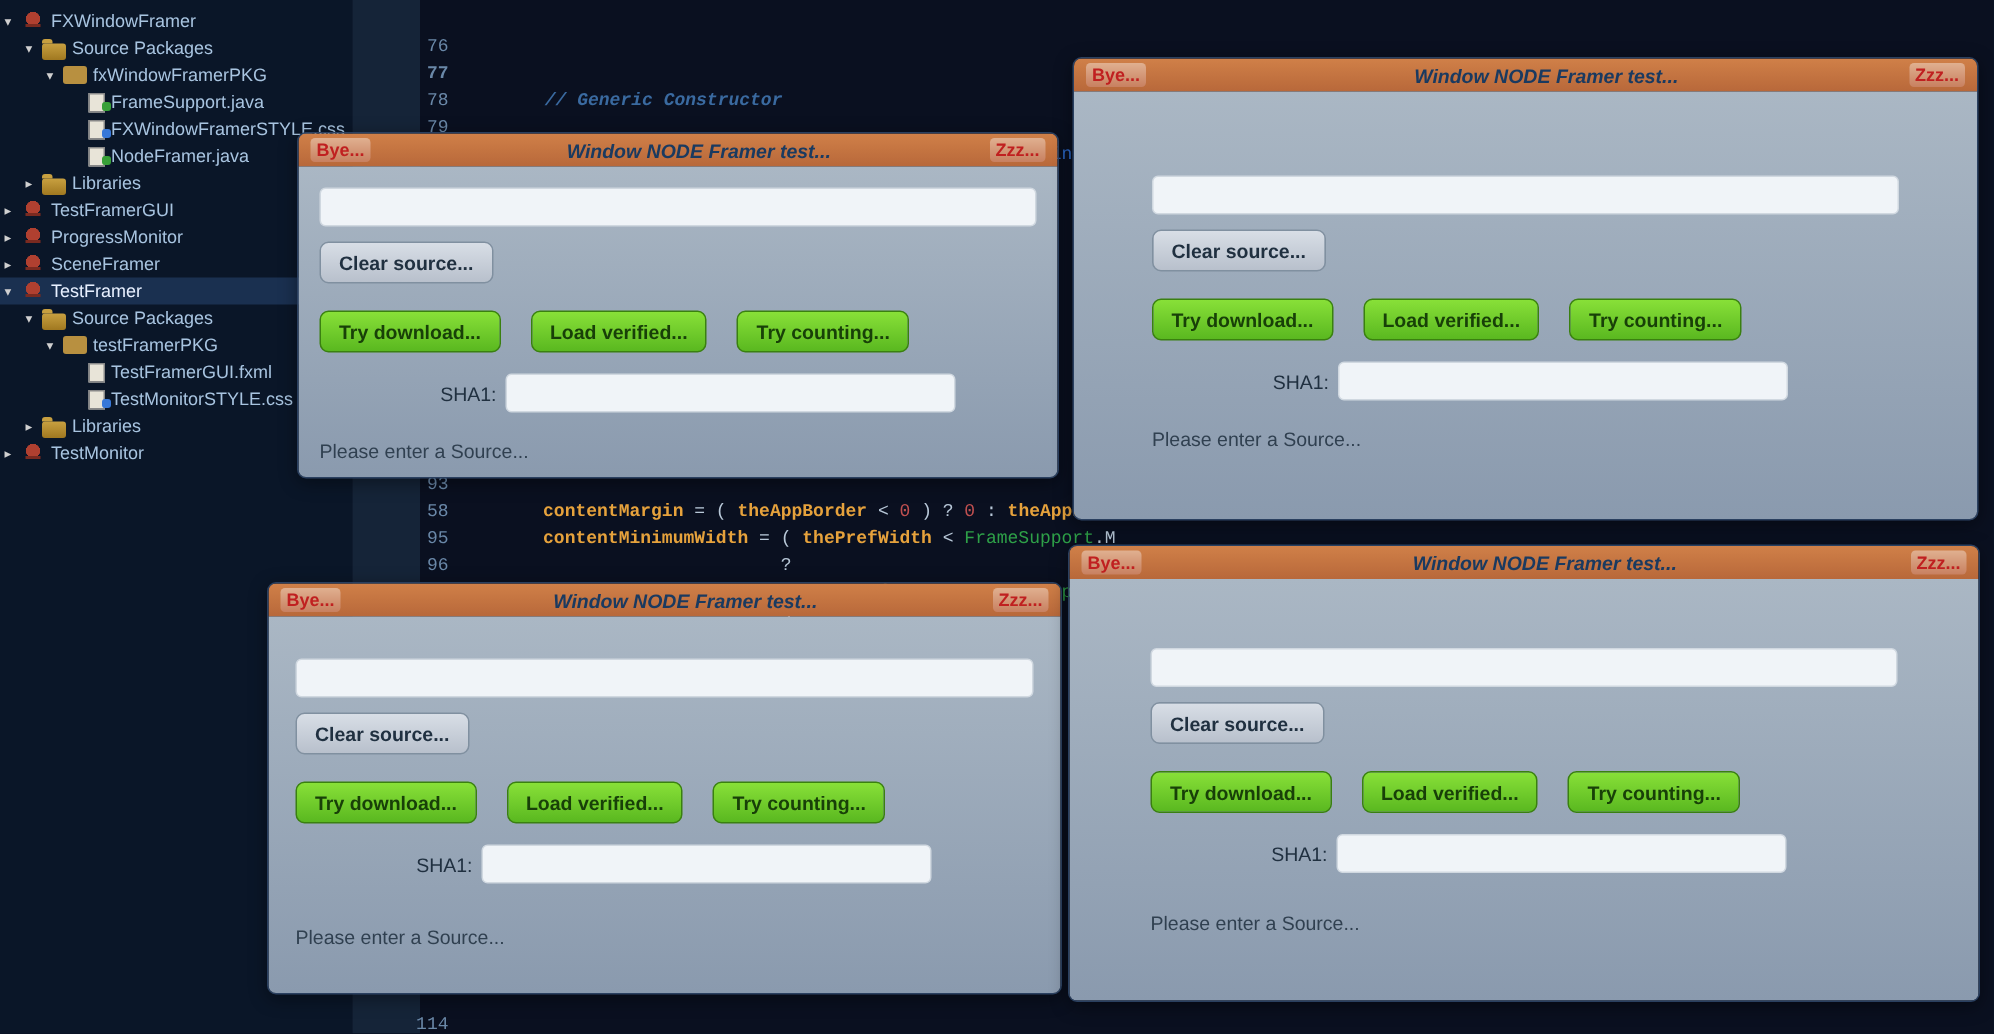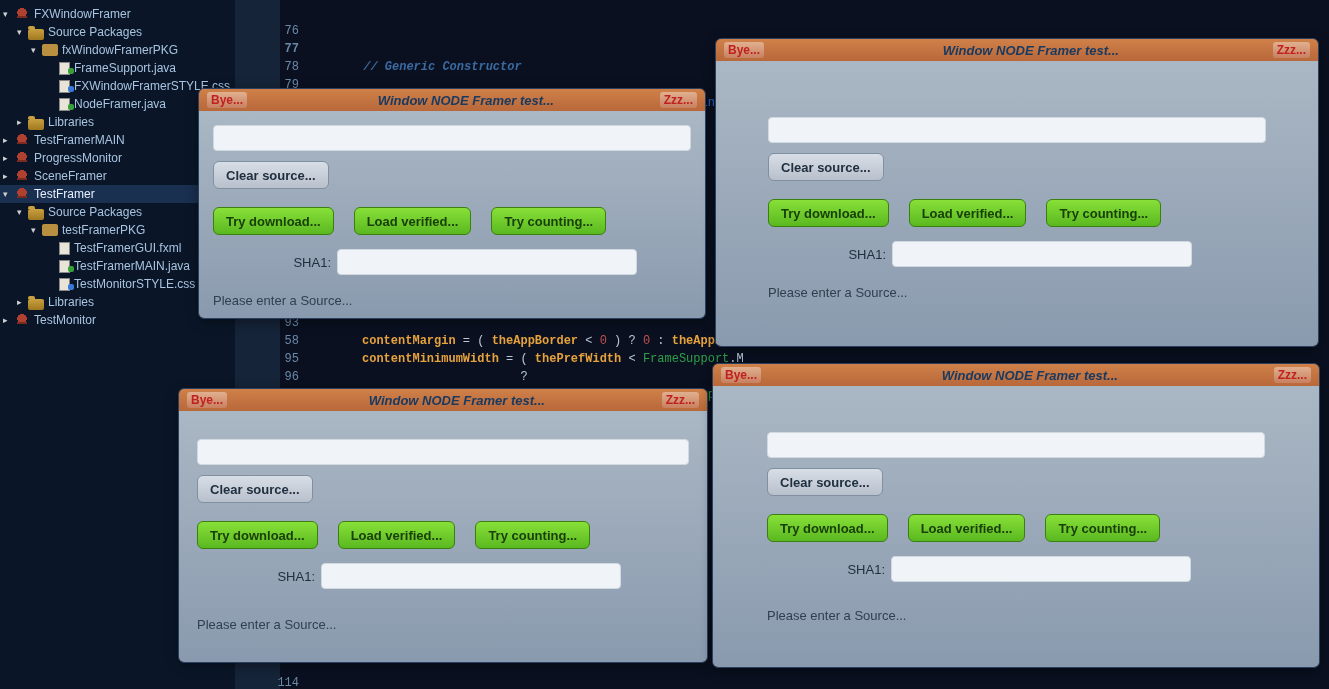--- a/index.html
+++ b/index.html
@@ -261,21 +261,21 @@
   </div>
   <div class="tree-row">
     <span class="tree-indent"></span>
     <span class="tree-twist">▸</span>
     <span class="tree-icon ico-folder"></span>
     <span>Libraries</span>
   </div>
   <div class="tree-row">
     <span class="tree-twist">▸</span>
     <span class="tree-icon ico-cup"></span>
-    <span>TestFramerMAIN</span>
+    <span>TestFramerGUI</span>
   </div>
   <div class="tree-row">
     <span class="tree-twist">▸</span>
     <span class="tree-icon ico-cup"></span>
     <span>ProgressMonitor</span>
   </div>
   <div class="tree-row">
     <span class="tree-twist">▸</span>
     <span class="tree-icon ico-cup"></span>
     <span>SceneFramer</span>
@@ -298,28 +298,20 @@
     <span class="tree-icon ico-pkg"></span>
     <span>testFramerPKG</span>
   </div>
   <div class="tree-row">
     <span class="tree-indent"></span>
       <span class="tree-indent"></span>
       <span class="tree-indent"></span>
       <span class="tree-indent"></span>
     <span class="tree-icon ico-file-fxml"></span>
     <span>TestFramerGUI.fxml</span>
-  </div>
-  <div class="tree-row">
-    <span class="tree-indent"></span>
-      <span class="tree-indent"></span>
-      <span class="tree-indent"></span>
-      <span class="tree-indent"></span>
-    <span class="tree-icon ico-file-java"></span>
-    <span>TestFramerMAIN.java</span>
   </div>
   <div class="tree-row">
     <span class="tree-indent"></span>
       <span class="tree-indent"></span>
       <span class="tree-indent"></span>
       <span class="tree-indent"></span>
     <span class="tree-icon ico-file-css"></span>
     <span>TestMonitorSTYLE.css</span>
   </div>
   <div class="tree-row">

